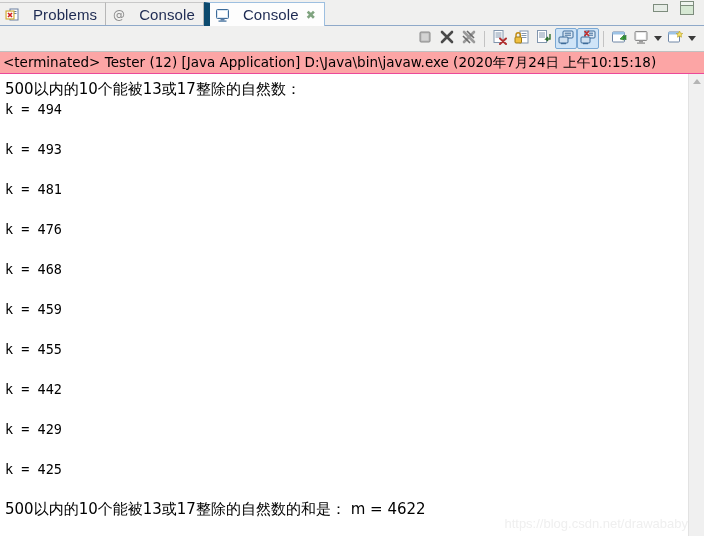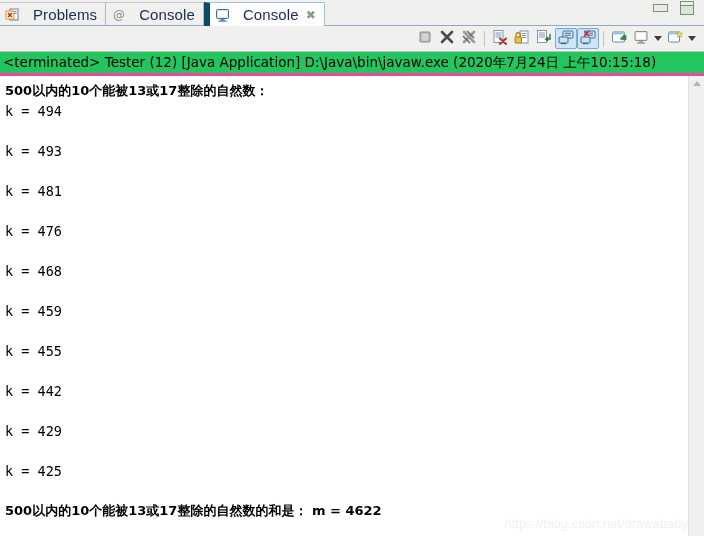--- a/index.html
+++ b/index.html
@@ -175,27 +175,27 @@
   .tb-arrow::after {
     content: "";
     border-left: 4px solid transparent;
     border-right: 4px solid transparent;
     border-top: 5px solid #3b3b3b;
     display: block;
   }
 
   
   .console-header {
-    background: #22c55e;
+    background: #fca5a5;
     font-family: "DejaVu Sans", sans-serif;
     font-size: 13.5px;
     color: #000000;
     padding: 2px 2px 3px 3px;
     white-space: nowrap;
-    border-bottom: 3px solid #ec4899;
+    border-bottom: 1px solid #ec4899;
     flex: 0 0 auto;
     line-height: 16px;
   }
 
   
   .console-wrap {
     flex: 1 1 auto;
     position: relative;
     background: #ffffff;
     display: flex;
@@ -212,22 +212,21 @@
     white-space: pre;
     overflow: hidden;
     position: relative;
   }
   .cline {
     height: 20px;
     white-space: pre;
   }
   .cline.cjk {
     font-family: "DejaVu Sans", sans-serif;
-    font-size: 13px;
-    font-weight: bold;
+    font-size: 15px;
   }
   .cline.blank { height: 20px; }
 
   
   .vscroll {
     width: 15px;
     background: #f0f0f0;
     border-left: 1px solid #e2e2e2;
     flex: 0 0 auto;
     position: relative;

